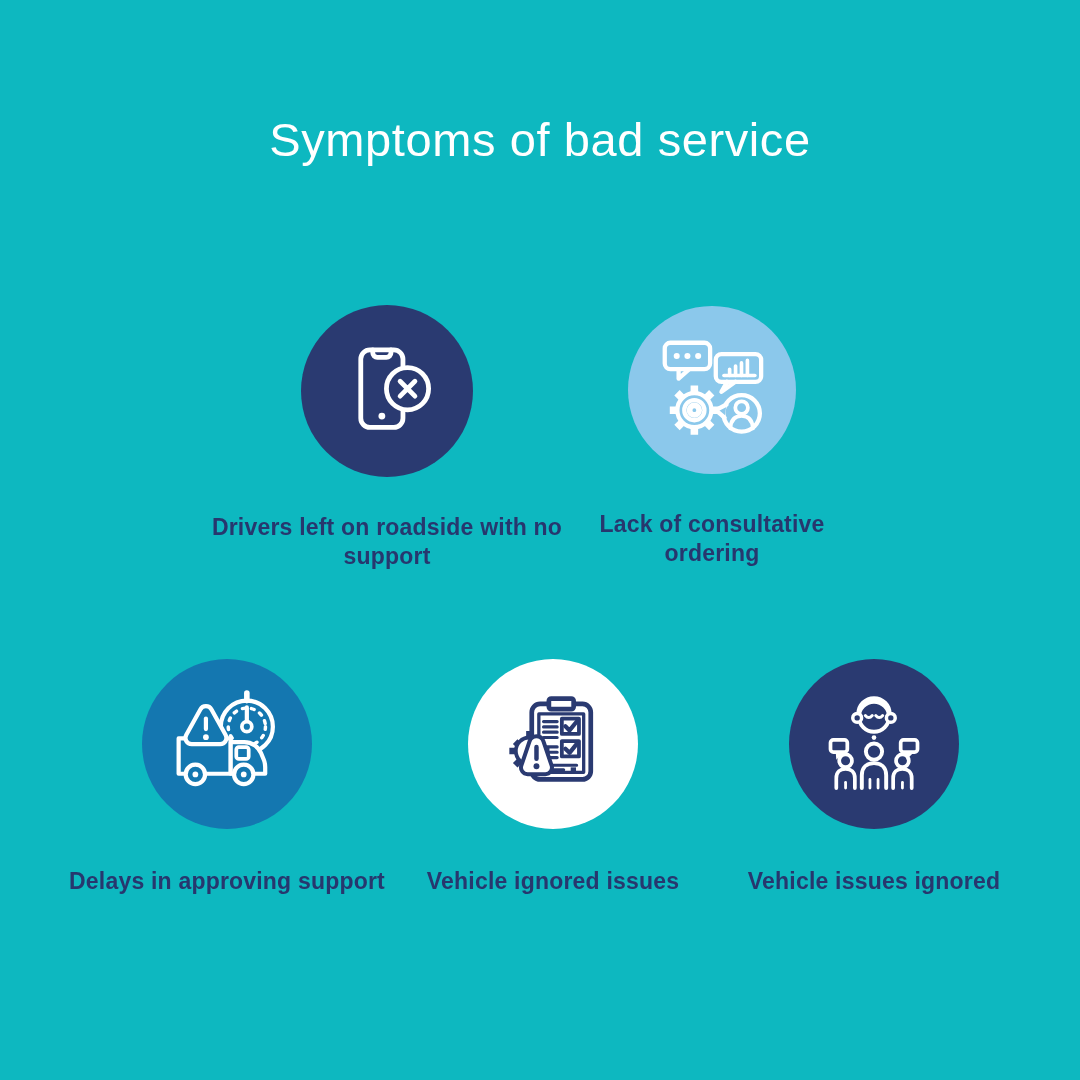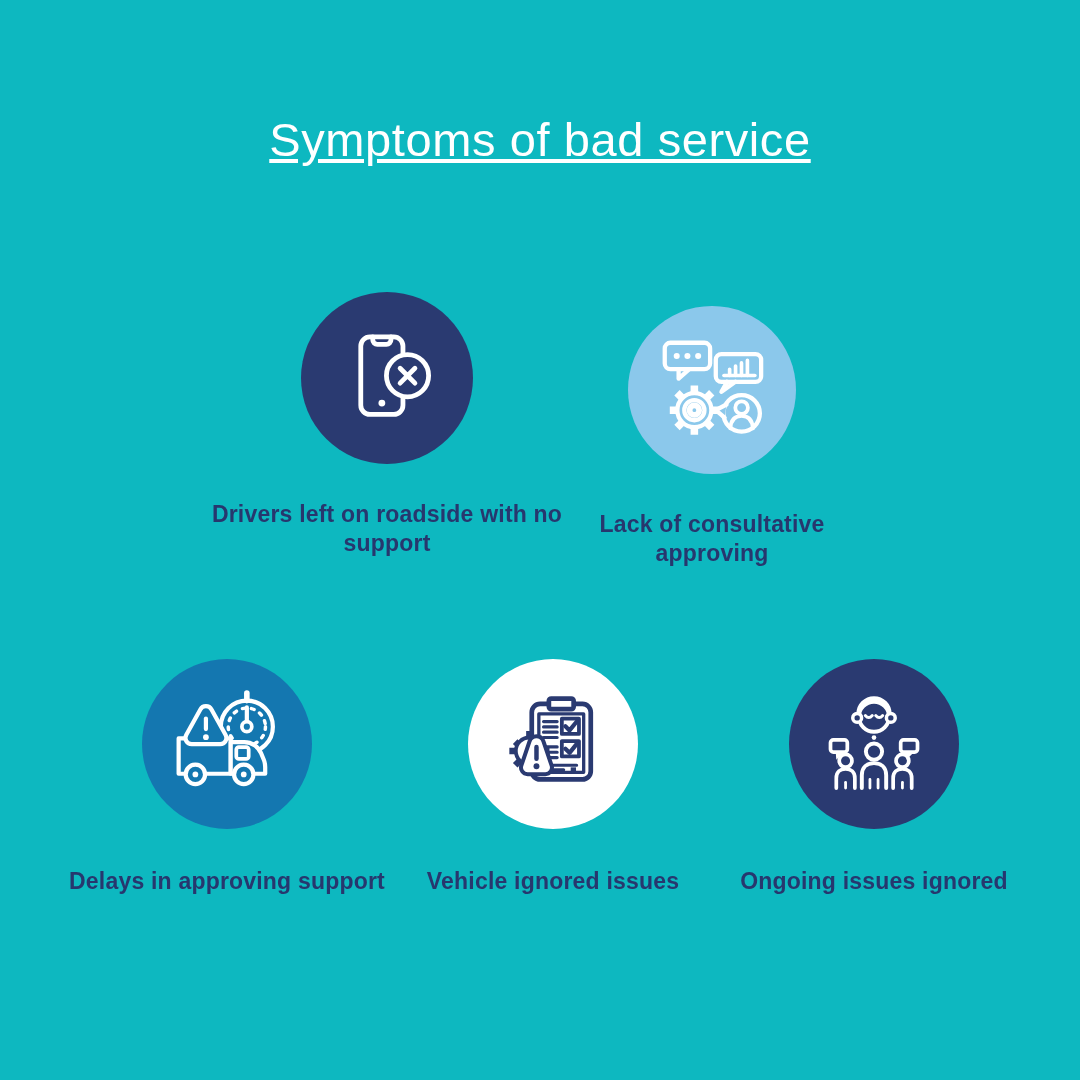--- a/index.html
+++ b/index.html
@@ -13,41 +13,40 @@
   .canvas { position: absolute; inset: 0; }
   .title {
     position: absolute;
     top: 112px; left: 0; width: 1080px;
     margin: 0;
     text-align: center;
     color: var(--title-text, #ffffff);
     font-size: 47px;
     font-weight: 400;
     letter-spacing: 0.6px;
-    text-decoration: underline;
   }
   .item { position: absolute; text-align: center; }
   .circle {
     border-radius: 50%;
     margin: 0 auto;
     display: flex;
     align-items: center;
     justify-content: center;
   }
   .circle svg { display: block; }
   .label {
     margin-top: 36px;
     color: var(--label-text, #27376e);
     font-size: 23px;
     font-weight: 700;
     line-height: 1.28;
     letter-spacing: 0.2px;
   }
   
-  .item-1 { left: 202px; top: 292px; width: 370px; text-align: center; }
+  .item-1 { left: 202px; top: 305px; width: 370px; text-align: center; }
   .item-1 .circle { width: 172px; height: 172px; }
   .item-2 { left: 572px; top: 306px; width: 280px; }
   .item-2 .circle { width: 168px; height: 168px; }
   .item-3 { left: 47px;  top: 659px; width: 360px; }
   .item-4 { left: 373px; top: 659px; width: 360px; }
   .item-5 { left: 694px; top: 659px; width: 360px; }
   .item-3 .circle, .item-4 .circle, .item-5 .circle { width: 170px; height: 170px; }
   .item-3 .label, .item-4 .label, .item-5 .label { margin-top: 38px; }
 </style>
 </head>
@@ -91,21 +90,21 @@
         <circle cx="36" cy="66" r="13.5" fill="var(--light-blue)"></circle>
         <circle cx="36" cy="66" r="8"></circle>
         <circle cx="36" cy="66" r="3.8" stroke-width="4.6"></circle>
 
         <circle cx="73.5" cy="68.5" r="14.5" fill="var(--light-blue)"></circle>
         <path d="M61.5 61.5 53 66 60 72" fill="var(--light-blue)"></path>
         <circle cx="73.5" cy="64" r="5" stroke-width="3"></circle>
         <path d="M64.5 80.5 C65 73.5 68.5 70.5 73.5 70.5 C78.5 70.5 82 73.5 82.5 80.5" stroke-width="3"></path>
       </svg>
     </div>
-    <div class="label">Lack of consultative approving</div>
+    <div class="label">Lack of consultative ordering</div>
   </div>
 
   <div class="item item-3">
     <div class="circle" style="background: rgb(20, 119, 176); color: rgb(255, 255, 255);">
       <svg width="124" height="124" viewBox="0 0 100 100" fill="none" stroke="currentColor" stroke-width="3.4" stroke-linecap="round" stroke-linejoin="round">
 
         <path d="M66 15 V9" stroke-width="4.5"></path>
         <circle cx="66" cy="36" r="21"></circle>
         <circle cx="66" cy="36" r="15" stroke-width="2.8" stroke-dasharray="2.2 5.2"></circle>
         <path d="M66 31.5 V20.5"></path>
@@ -179,16 +178,16 @@
         <circle cx="74.5" cy="64.5" r="5.5"></circle>
         <path d="M66.5 88 V79.5 C66.5 74 70 71.5 74.5 71.5 C79 71.5 82.5 74 82.5 79.5 V88"></path>
         <path d="M74.5 88 V83" stroke-width="2.4"></path>
 
         <rect x="12.5" y="46.5" width="14.5" height="10.5" rx="2.5"></rect>
         <path d="M17 57 H24 L17.5 63.5 Z" fill="currentColor" stroke="none"></path>
         <rect x="73" y="46.5" width="14.5" height="10.5" rx="2.5"></rect>
         <path d="M77.5 57 H84.5 L78 63.5 Z" fill="currentColor" stroke="none"></path>
       </svg>
     </div>
-    <div class="label">Ongoing issues ignored</div>
+    <div class="label">Vehicle issues ignored</div>
   </div>
 
 </div>
 
 </body></html>

